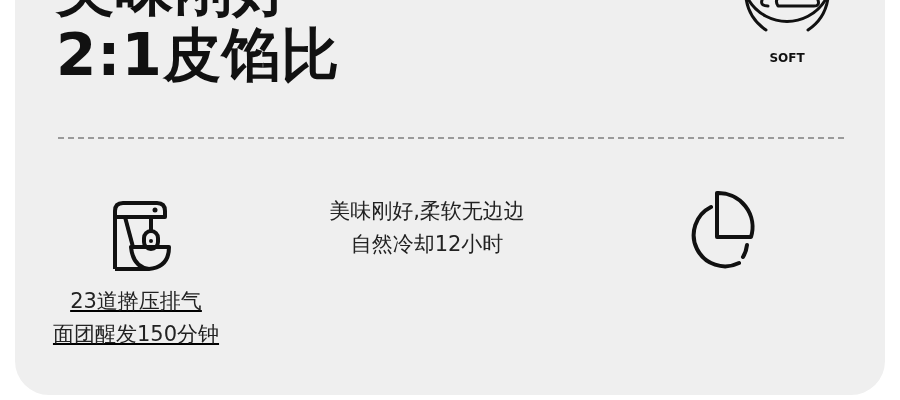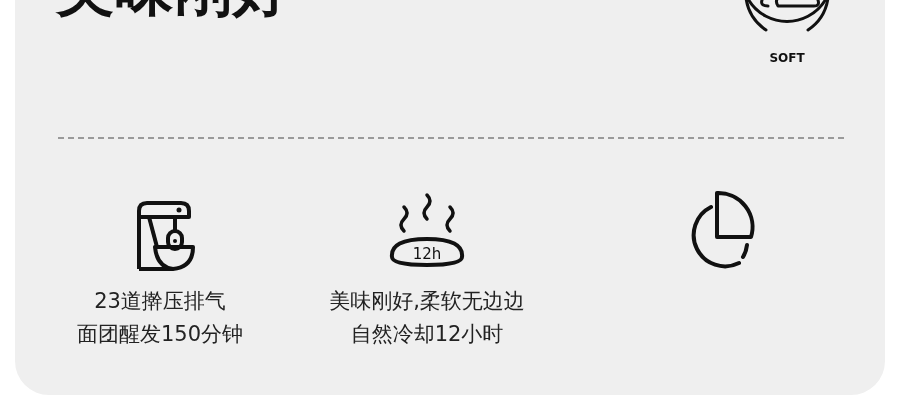--- a/index.html
+++ b/index.html
@@ -30,31 +30,32 @@
   .feature {
     position: absolute; top: 185px; width: 270px; text-align: center;
   }
   .feature .icon {
     width: 90px; height: 90px; margin: 0 auto;
   }
   .feature .text {
     margin-top: 10px; font-size: 21px; color: #222; line-height: 33px;
     white-space: nowrap;
   }
-  .f1 { left: 25px; }
+  .f1 { left: 1px; text-decoration: underline; }
   .f2 { left: 292px; }
   .f3 { left: 585px; }
 </style>
 </head>
 <body>
 
 <div class="card"></div>
 
 <div class="title">
   <span class="line">美味刚好</span>
+  <span class="line">2:1皮馅比</span>
 </div>
 
 <div class="soft-badge">
   <svg width="118" height="90" viewBox="0 0 118 90">
     <path d="M 20 46 A 45 45 0 1 1 98 46" fill="none" stroke="#111" stroke-width="3" stroke-linecap="round" transform="rotate(180 59 10)"></path>
     <path d="M 18 18 A 46 46 0 0 0 38 50" fill="none" stroke="#111" stroke-width="3" stroke-linecap="round"></path>
     <path d="M 100 18 A 46 46 0 0 1 80 50" fill="none" stroke="#111" stroke-width="3" stroke-linecap="round"></path>
     <path d="M 40 26 Q 32 26 34 20 Q 36 14 44 14" fill="none" stroke="#111" stroke-width="3" stroke-linecap="round"></path>
     <path d="M 50 26 L 86 26 Q 92 26 90 20 Q 88 14 82 14 Q 80 6 72 6 Q 66 6 64 12 Q 56 10 52 16 Q 46 20 50 26 Z" fill="none" stroke="#111" stroke-width="3" stroke-linejoin="round"></path>
     <text x="59" y="82" text-anchor="middle" font-family="DejaVu Sans, sans-serif" font-weight="bold" font-size="12" fill="#111">SOFT</text>
@@ -76,29 +77,20 @@
       <circle cx="60" cy="56" r="2" fill="#111"></circle>
     </svg>
   </div>
   <div class="text">
     <div>23道擀压排气</div>
     <div>面团醒发150分钟</div>
   </div>
 </div>
 
 <div class="feature f2">
-  <div class="icon">
-    <svg width="90" height="90" viewBox="0 0 90 90">
-      <path d="M 22 38 Q 16 32 22 26 Q 28 20 22 14" fill="none" stroke="#111" stroke-width="3.5" stroke-linecap="round" transform="translate(0,8)"></path>
-      <path d="M 45 30 Q 39 24 45 18 Q 51 12 45 6" fill="none" stroke="#111" stroke-width="3.5" stroke-linecap="round" transform="translate(0,4)"></path>
-      <path d="M 68 38 Q 62 32 68 26 Q 74 20 68 14" fill="none" stroke="#111" stroke-width="3.5" stroke-linecap="round" transform="translate(0,8)"></path>
-      <path d="M 10 72 Q 8 54 45 54 Q 82 54 80 72 Q 80 80 45 80 Q 10 80 10 72 Z" fill="none" stroke="#111" stroke-width="4" stroke-linejoin="round"></path>
-      <text x="45" y="74" text-anchor="middle" font-family="DejaVu Sans, sans-serif" font-size="15" fill="#111">12h</text>
-    </svg>
-  </div>
   <div class="text">
     <div>美味刚好,柔软无边边</div>
     <div>自然冷却12小时</div>
   </div>
 </div>
 
 <div class="feature f3">
   <div class="icon">
     <svg width="90" height="90" viewBox="0 0 90 90">
       <path d="M 36 22 A 30 30 0 1 0 64 78" fill="none" stroke="#111" stroke-width="4" stroke-linecap="round"></path>

